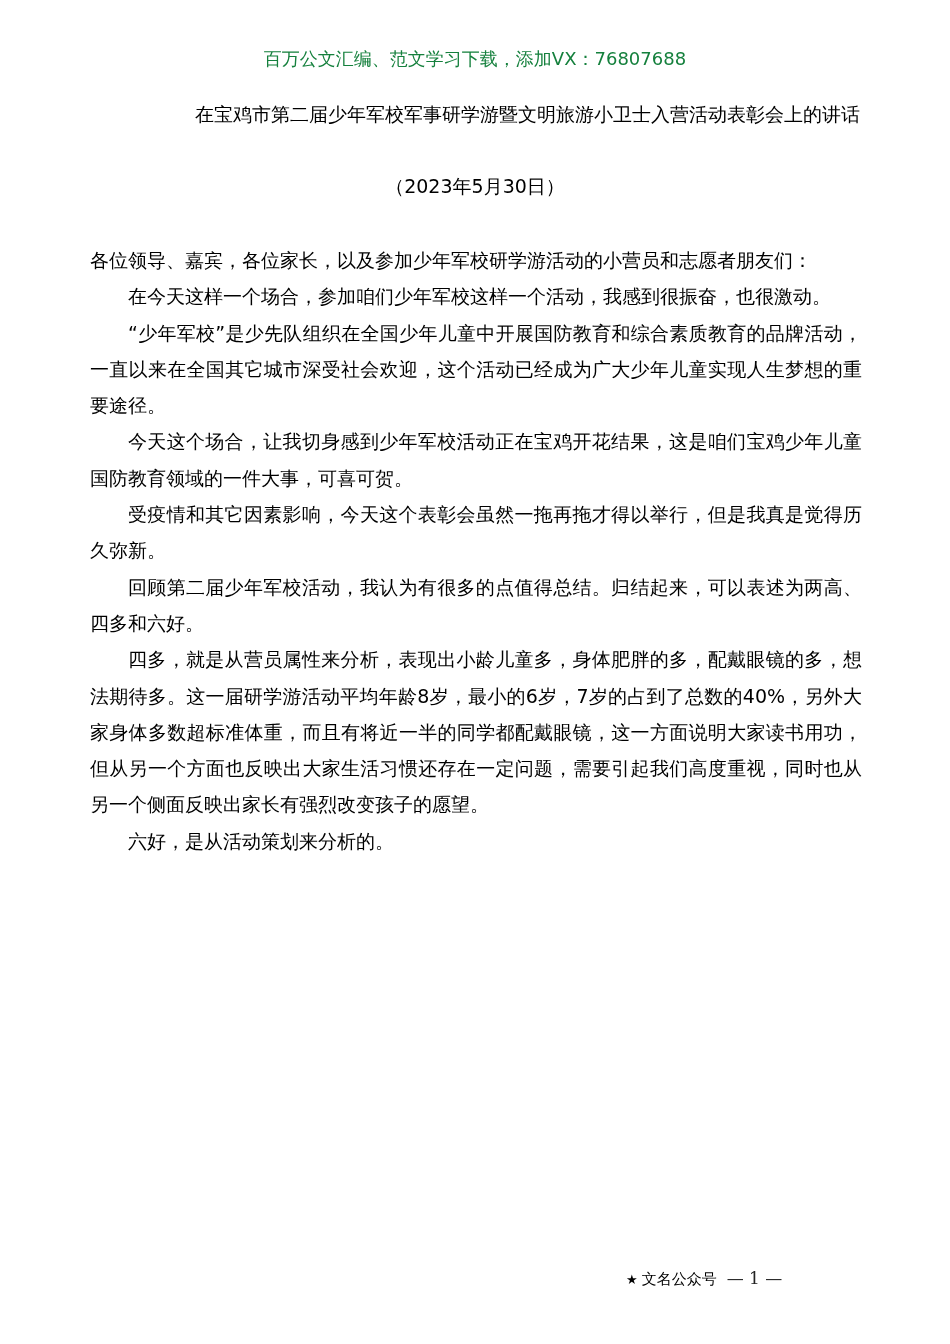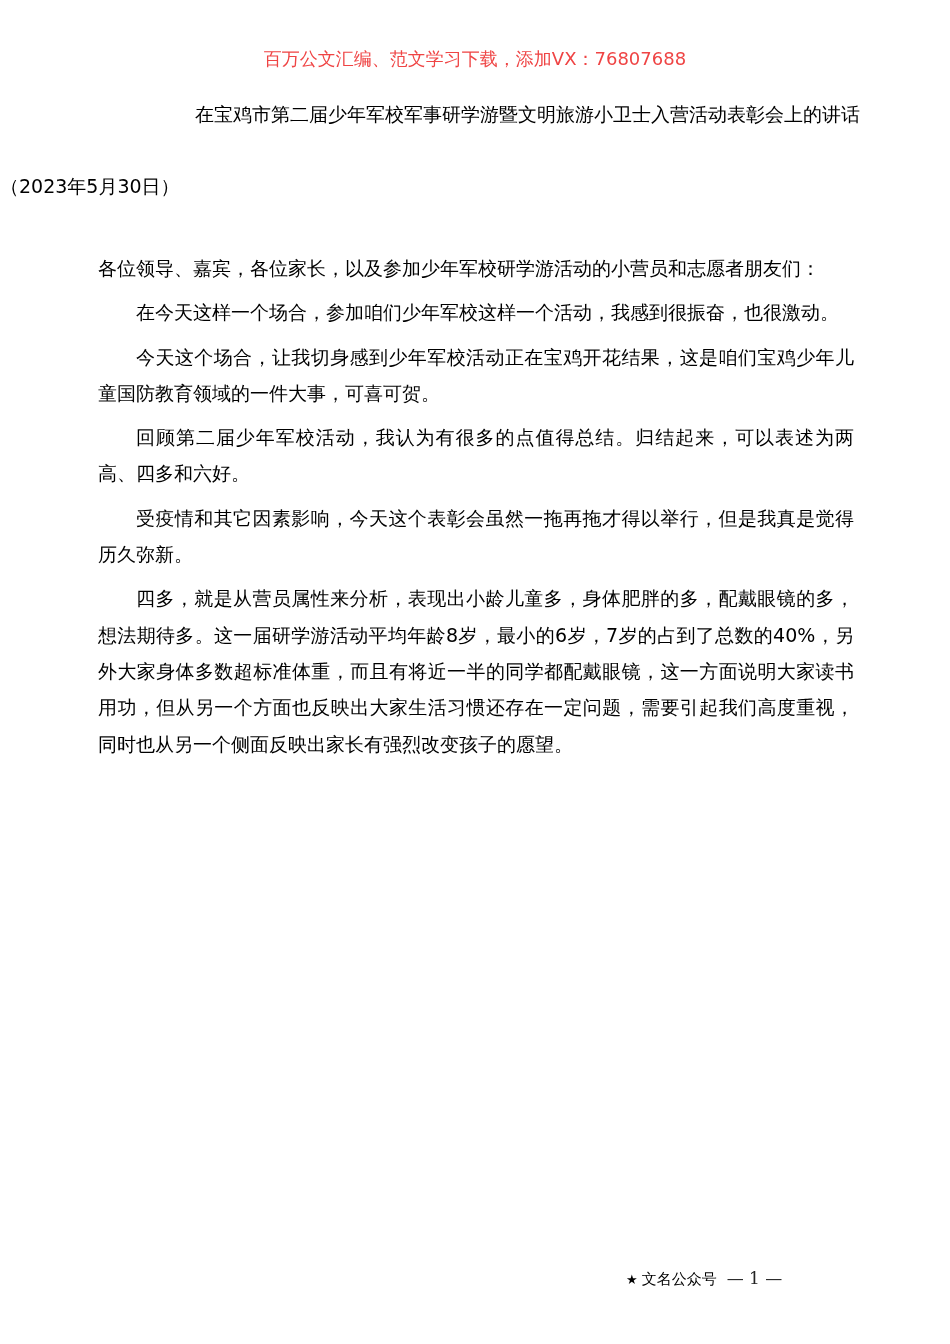--- a/index.html
+++ b/index.html
@@ -1,45 +1,47 @@
 <!DOCTYPE html>
 <html><head>
 <meta charset="utf-8">
 <style>
   html, body { margin: 0; padding: 0; background: #ffffff; }
   body { width: 950px; height: 1344px; position: relative; overflow: hidden;
          font-family: "DejaVu Sans", "Liberation Sans", sans-serif; color: #000; }
   .header-banner { position: absolute; top: 44px; left: 0; width: 950px; text-align: center;
-         color: #ef4444; font-size: 18px; line-height: 30px; }
+         color: #15803d; font-size: 18px; line-height: 30px; }
   .title { position: absolute; top: 96px; left: 90px; width: 770px; text-align: right;
          font-size: 19px; line-height: 36px; }
-  .date { position: absolute; top: 168px; left: 0; width: 950px; text-align: left;
+  .date { position: absolute; top: 168px; left: 0; width: 950px; text-align: center;
          font-size: 19px; line-height: 36px; }
   .body-text { position: absolute; top: 242px; left: 90px; width: 772px;
          font-size: 19px; line-height: 36.3px; text-align: justify; }
-  .body-text p { margin: 8px; }
+  .body-text p { margin: 0; }
   .indent { text-indent: 2em; }
   .bold { font-weight: bold; }
   .footer { position: absolute; top: 1266px; left: 626px; font-size: 15px; line-height: 24px;
          white-space: nowrap; }
   .footer .star { font-size: 13px; margin-right: 4px; }
   .footer .page { font-family: "DejaVu Serif", "Liberation Serif", serif; font-size: 17px; margin-left: 10px; color: #222; }
 </style>
 </head>
 <body>
 
 <div class="header-banner">百万公文汇编、范文学习下载，添加VX：76807688</div>
 
 <div class="title">在宝鸡市第二届少年军校军事研学游暨文明旅游小卫士入营活动表彰会上的讲话</div>
 <div class="date">（2023年5月30日）</div>
 
 <div class="body-text">
   <p>各位领导、嘉宾，各位家长，以及参加少年军校研学游活动的小营员和志愿者朋友们：</p>
   <p class="indent">在今天这样一个场合，参加咱们少年军校这样一个活动，我感到很振奋，也很激动。</p>
+  <p class="indent">“少年军校”是少先队组织在全国少年儿童中开展国防教育和综合素质教育的品牌活动，一直以来在全国其它城市深受社会欢迎，这个活动已经成为广大少年儿童实现人生梦想的重要途径。</p>
   <p class="indent">今天这个场合，让我切身感到少年军校活动正在宝鸡开花结果，这是咱们宝鸡少年儿童国防教育领域的一件大事，可喜可贺。</p>
+  <p class="indent">受疫情和其它因素影响，今天这个表彰会虽然一拖再拖才得以举行，但是我真是觉得历久弥新。</p>
   <p class="indent">回顾第二届少年军校活动，我认为有很多的点值得总结。归结起来，可以表述为两高、四多和六好。</p>
-  <p class="indent">受疫情和其它因素影响，今天这个表彰会虽然一拖再拖才得以举行，但是我真是觉得历久弥新。</p>
   <p class="indent">四多，就是从营员属性来分析，表现出小龄儿童多，身体肥胖的多，配戴眼镜的多，想法期待多。这一届研学游活动平均年龄8岁，最小的6岁，7岁的占到了总数的40%，另外大家身体多数超标准体重，而且有将近一半的同学都配戴眼镜，这一方面说明大家读书用功，但从另一个方面也反映出大家生活习惯还存在一定问题，需要引起我们高度重视，同时也从另一个侧面反映出家长有强烈改变孩子的愿望。</p>
+  <p class="indent">六好，是从活动策划来分析的。</p>
 </div>
 
 <div class="footer">
   <span class="star">★</span><span>文名公众号</span><span class="page">— 1 —</span>
 </div>
 
 </body></html>

